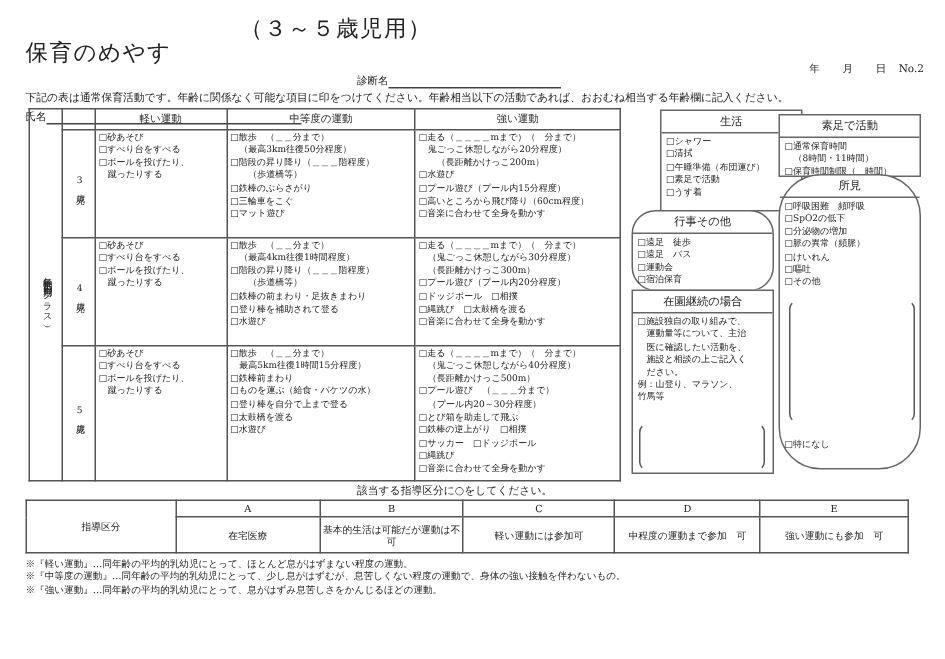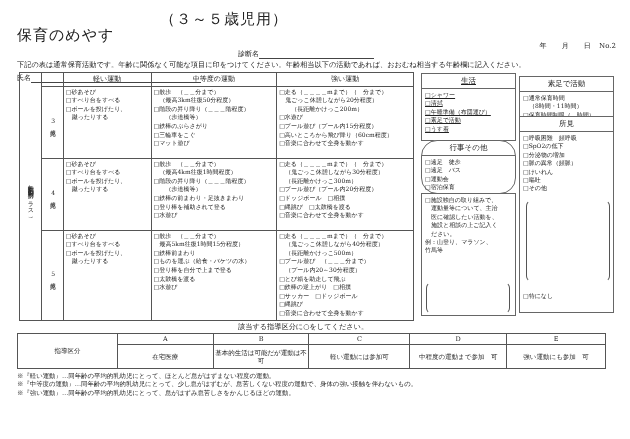--- a/index.html
+++ b/index.html
@@ -138,21 +138,21 @@
       <div class="item">□とび箱を助走して飛ぶ</div>
       <div class="item">□鉄棒の逆上がり　□相撲</div>
       <div class="item">□サッカー　□ドッジボール</div>
       <div class="item">□縄跳び</div>
       <div class="item">□音楽に合わせて全身を動かす</div>
     </td>
   </tr>
 </tbody>
   </table>
 
-<div class="box" style="left:421px;top:73px;width:93px;height:66px;text-decoration:underline;">
+<div class="box" style="left:440px;top:73px;width:93px;height:66px;">
   <div class="hd">生活</div>
   <div class="bd">
     <div class="item">□シャワー</div>
     <div class="item">□清拭</div>
     <div class="item">□午睡準備（布団運び）</div>
     <div class="item">□素足で活動</div>
     <div class="item">□うす着</div>
   </div>
 </div>
 
@@ -160,20 +160,21 @@
   <div class="hd">行事その他</div>
   <div class="bd">
     <div class="item">□遠足　徒歩</div>
     <div class="item">□遠足　バス</div>
     <div class="item">□運動会</div>
     <div class="item">□宿泊保育</div>
   </div>
 </div>
 
 <div class="box" style="left:421px;top:193px;width:93px;height:121px;">
+  <div class="hd">在園継続の場合</div>
   <div class="bd">
     <div class="item">□施設独自の取り組みで、</div>
     <div class="item">　運動量等について、主治</div>
     <div class="item">　医に確認したい活動を、</div>
     <div class="item">　施設と相談の上ご記入く</div>
     <div class="item">　ださい。</div>
     <div class="item">例：山登り、マラソン、</div>
     <div class="item">竹馬等</div>
   </div>
   <div class="bracket" style="left:4px;top:88px;width:82px;height:30px;"></div>
@@ -181,21 +182,21 @@
 
 <div class="box" style="left:519px;top:76px;width:93px;height:40px;">
   <div class="hd">素足で活動</div>
   <div class="bd">
     <div class="item">□通常保育時間</div>
     <div class="item">　（8時間・11時間）</div>
     <div class="item">□保育時間制限（　時間）</div>
   </div>
 </div>
 
-<div class="box" style="left:519px;top:116px;width:93px;height:195px;">
+<div class="box" style="left:519px;top:116px;width:93px;height:195px;border-radius:28px;">
   <div class="hd">所見</div>
   <div class="bd">
     <div class="item">□呼吸困難　頻呼吸</div>
     <div class="item">□SpO2の低下</div>
     <div class="item">□分泌物の増加</div>
     <div class="item">□脈の異常（頻脈）</div>
     <div class="item">□けいれん</div>
     <div class="item">□嘔吐</div>
     <div class="item">□その他</div>
   </div>

